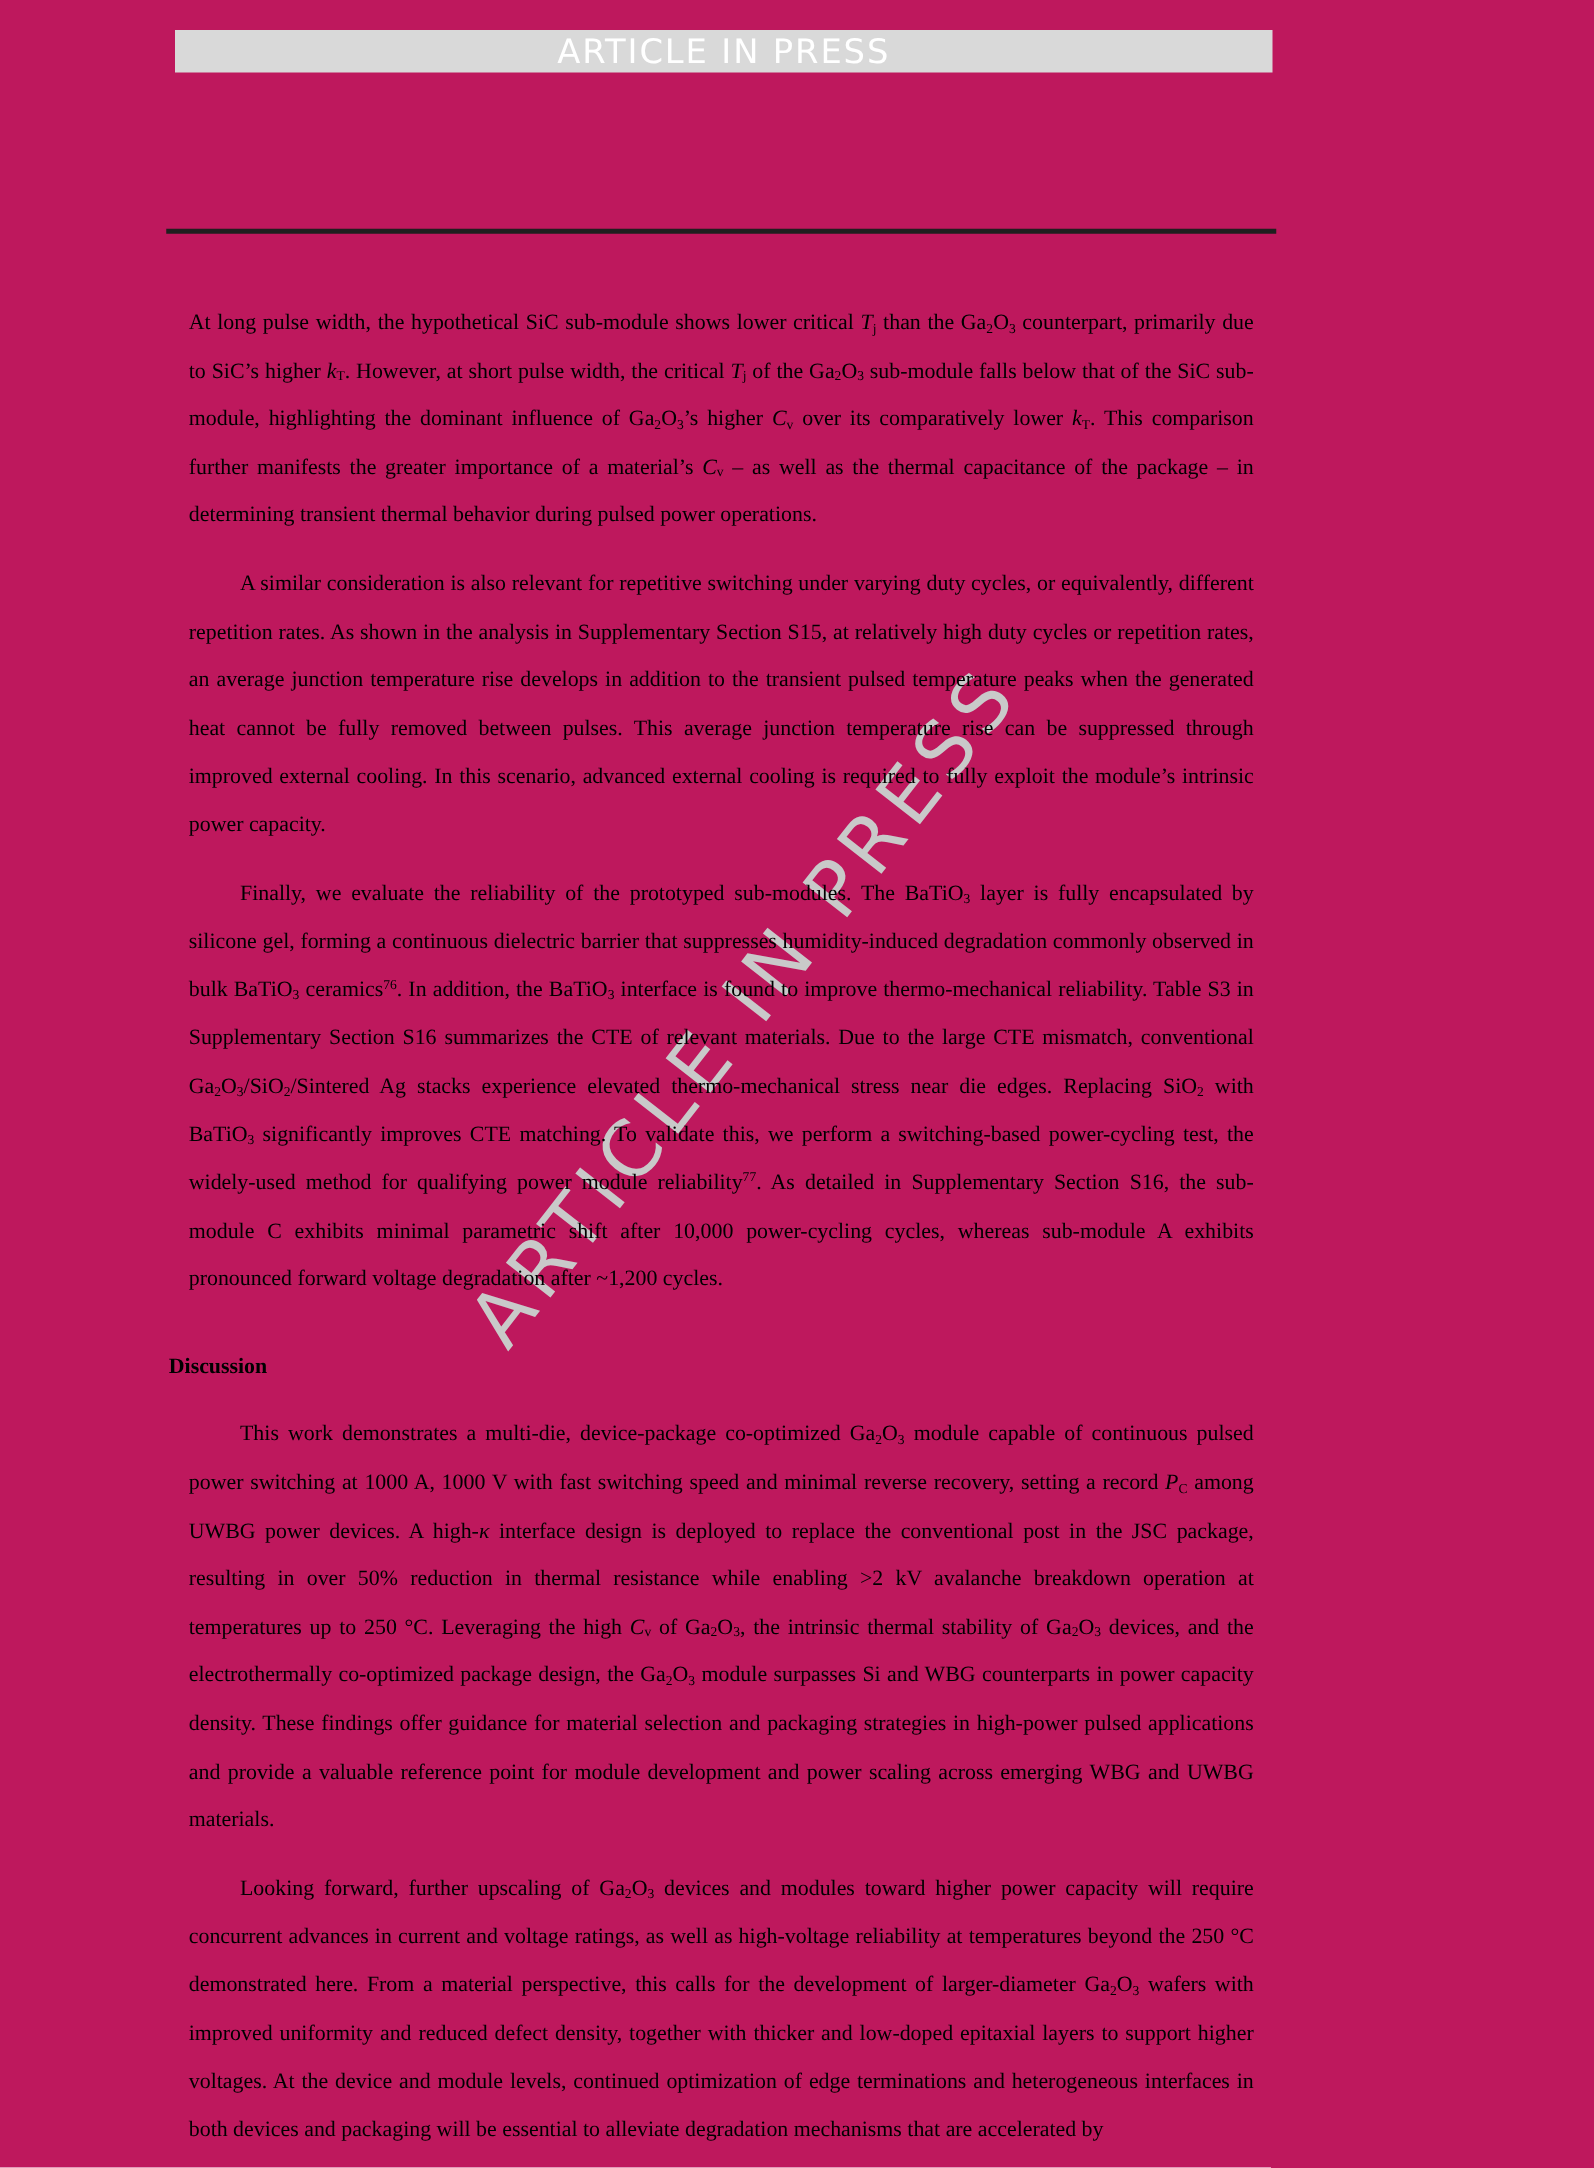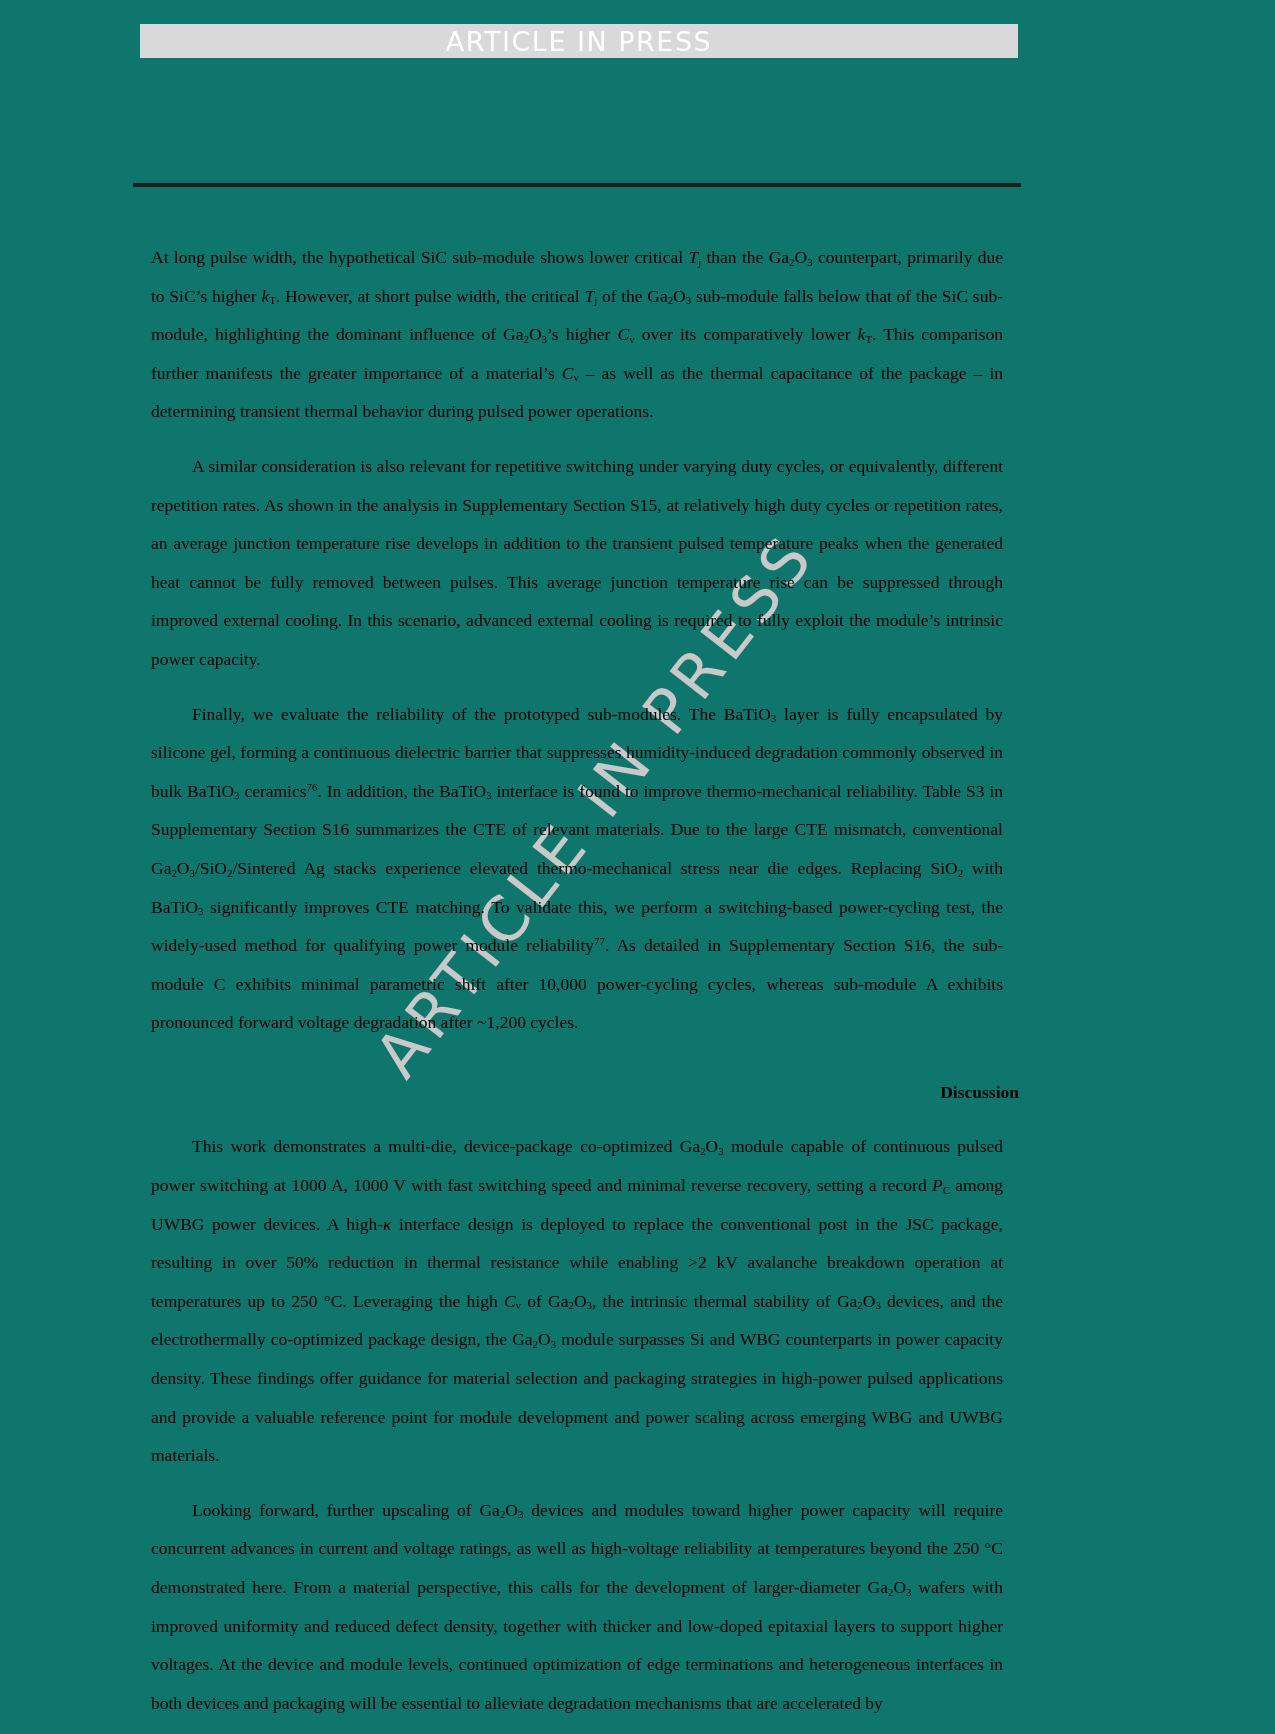--- a/index.html
+++ b/index.html
@@ -4,21 +4,21 @@
 <style>
   html, body {
     margin: 0;
     padding: 0;
     background: #ffffff;
   }
   .page {
     position: relative;
     width: 1275px;
     height: 1734px;
-    background: #0f766e;
+    background: #be185d;
     overflow: hidden;
     font-family: "Liberation Serif", "DejaVu Serif", serif;
     color: #000000;
   }
   .banner {
     position: absolute;
     left: 140px;
     top: 24px;
     width: 878px;
     height: 34px;
@@ -72,21 +72,21 @@
   }
   .article-body p.para.indent {
     text-indent: 41px;
   }
   .article-body h2.section-heading {
     margin: 31px 0 12px 0;
     padding: 0;
     font-size: 17.5px;
     line-height: 38.6px;
     font-weight: 700;
-    text-align: right;
+    text-align: left;
   }
   .run-i { font-style: italic; }
   .run-sub {
     font-size: 62%;
     vertical-align: baseline;
     position: relative;
     top: 0.24em;
     line-height: 0;
   }
   .run-sup {

